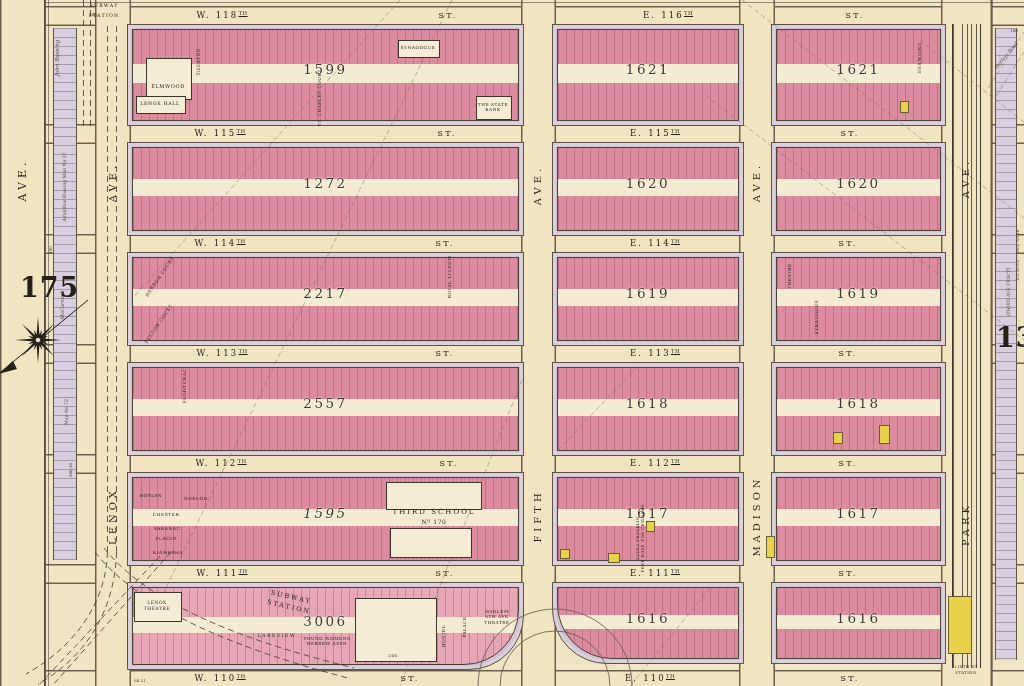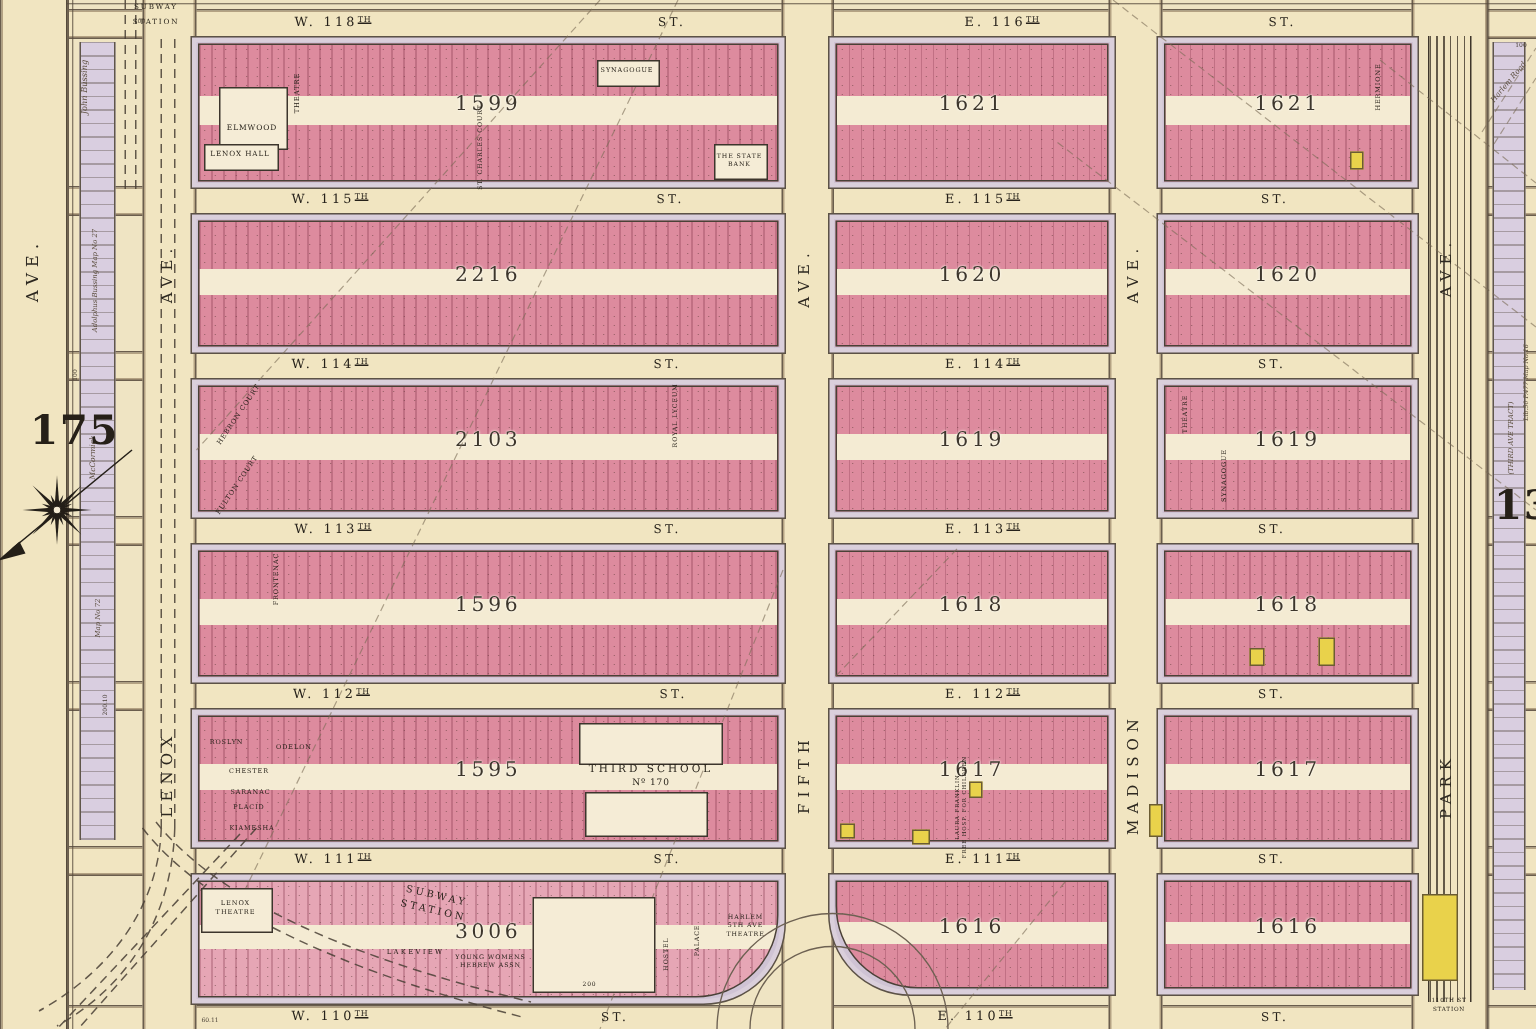--- a/index.html
+++ b/index.html
@@ -79,64 +79,64 @@
           <div class="block-number">1621</div>
         </div>
       </div>
       <div class="block" style="left: 771px; top: 24px; width: 173px; height: 100px;">
         <div class="lots">
           <div class="block-number">1621</div>
         </div>
       </div>
       <div class="block" style="left: 127px; top: 142px; width: 395px; height: 92px;">
         <div class="lots">
-          <div class="block-number">2216</div>
+          <div class="block-number">1272</div>
         </div>
       </div>
       <div class="block" style="left: 552px; top: 142px; width: 190px; height: 92px;">
         <div class="lots">
           <div class="block-number">1620</div>
         </div>
       </div>
       <div class="block" style="left: 771px; top: 142px; width: 173px; height: 92px;">
         <div class="lots">
           <div class="block-number">1620</div>
         </div>
       </div>
       <div class="block" style="left: 127px; top: 252px; width: 395px; height: 92px;">
         <div class="lots">
-          <div class="block-number">2103</div>
+          <div class="block-number">2217</div>
         </div>
       </div>
       <div class="block" style="left: 552px; top: 252px; width: 190px; height: 92px;">
         <div class="lots">
           <div class="block-number">1619</div>
         </div>
       </div>
       <div class="block" style="left: 771px; top: 252px; width: 173px; height: 92px;">
         <div class="lots">
           <div class="block-number">1619</div>
         </div>
       </div>
       <div class="block" style="left: 127px; top: 362px; width: 395px; height: 92px;">
         <div class="lots">
-          <div class="block-number">1596</div>
+          <div class="block-number">2557</div>
         </div>
       </div>
       <div class="block" style="left: 552px; top: 362px; width: 190px; height: 92px;">
         <div class="lots">
           <div class="block-number">1618</div>
         </div>
       </div>
       <div class="block" style="left: 771px; top: 362px; width: 173px; height: 92px;">
         <div class="lots">
           <div class="block-number">1618</div>
         </div>
       </div>
-      <div class="block" style="left: 127px; top: 472px; width: 395px; height: 92px;">
+      <div class="block" style="left: 127px; top: 472px; width: 395px; height: 92px; font-style: italic;">
         <div class="lots">
           <div class="block-number">1595</div>
         </div>
       </div>
       <div class="block" style="left: 552px; top: 472px; width: 190px; height: 92px;">
         <div class="lots">
           <div class="block-number">1617</div>
         </div>
       </div>
       <div class="block" style="left: 771px; top: 472px; width: 173px; height: 92px;">

